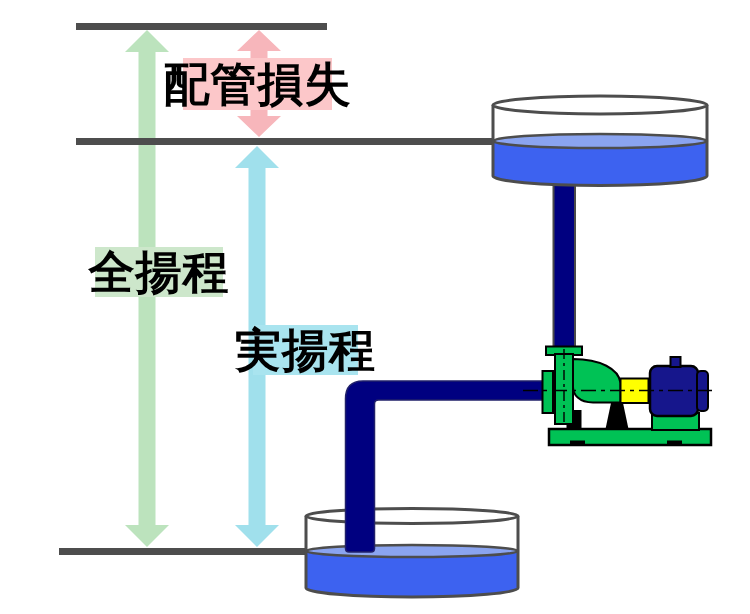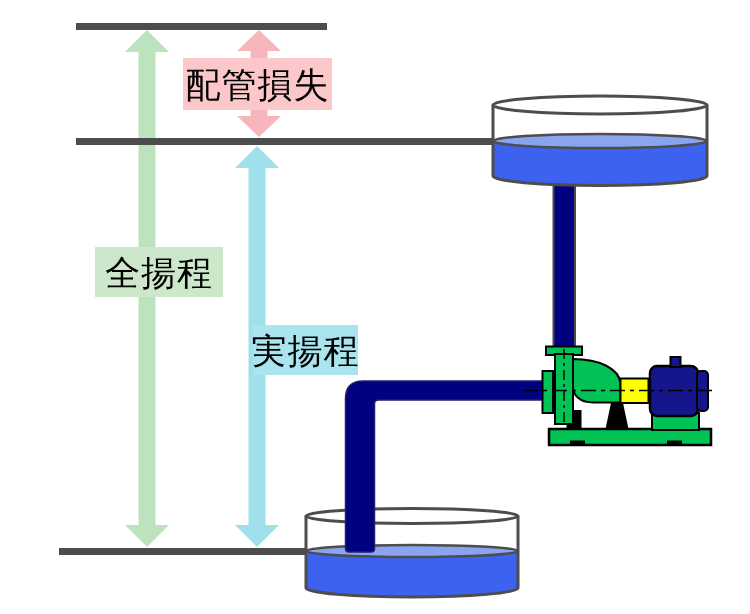--- a/index.html
+++ b/index.html
@@ -10,22 +10,22 @@
     background: #ffffff;
     overflow: hidden;
     font-family: "Liberation Sans", "DejaVu Sans", sans-serif;
   }
   .stage svg { position: absolute; left: 0; top: 0; }
   .label {
     position: absolute;
     display: flex;
     align-items: center;
     justify-content: center;
-    font-weight: normal;
-    font-size: 35px;
+    font-weight: bold;
+    font-size: 46px;
     line-height: 1;
     color: #000000;
     letter-spacing: 1px;
     white-space: nowrap;
   }
   .label-pink  { left: 183px; top: 58px;  width: 149px; height: 52px; background: #fcc7c9; }
   .label-green { left: 95px;  top: 247px; width: 128px; height: 50px; background: #cde7cb; }
   .label-cyan  { left: 205px; top: 325px; width: 105px; height: 50px; background: #a9e4ef; margin-left: 48px; }
 </style>
 </head>

